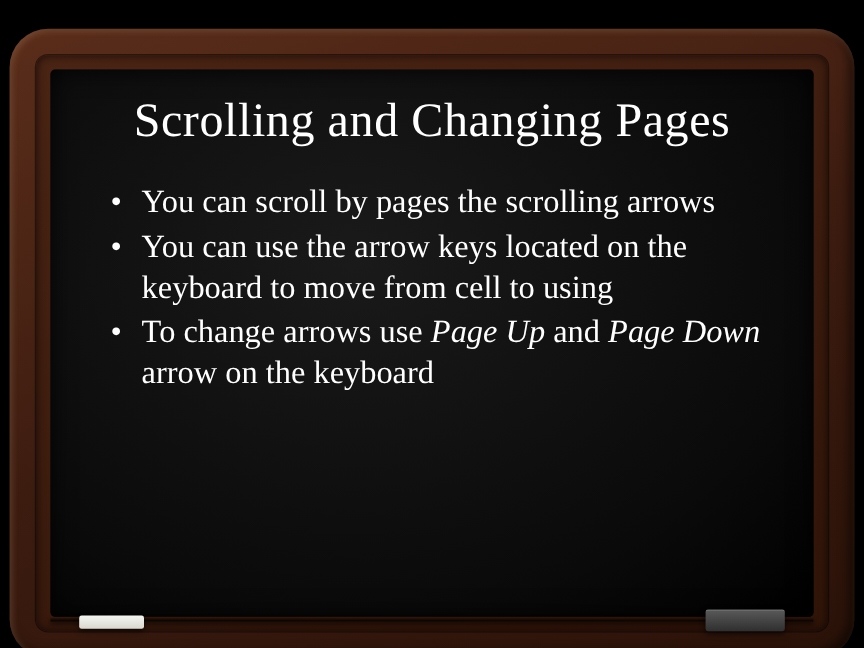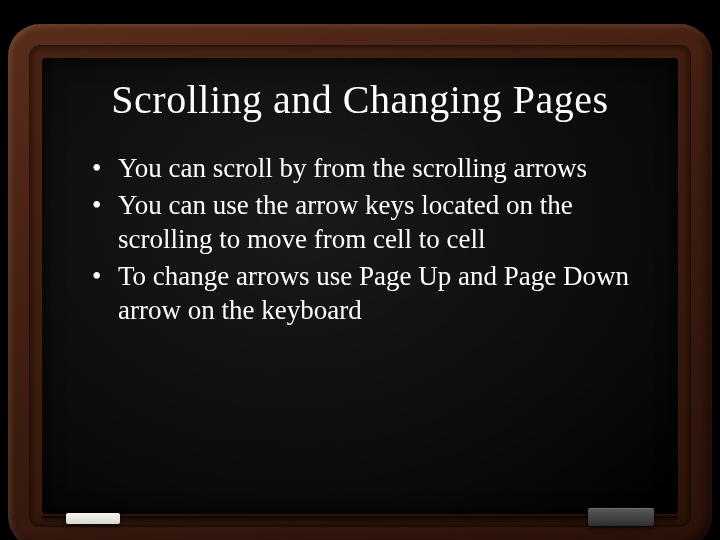--- a/index.html
+++ b/index.html
@@ -49,21 +49,21 @@
     padding-left: 28px;
     margin-bottom: 2px;
   }
   ul.bullets li::before {
     content: "•";
     position: absolute;
     left: 2px;
     top: 0;
     font-size: 27px;
   }
-  .it { }
+  .it { font-style: italic; }
   .chalk {
     position: absolute;
     width: 54px; height: 11px;
     background: linear-gradient(#f5f5f0, #d8d8d0);
     border-radius: 2px;
     box-shadow: 0 2px 4px rgba(0,0,0,0.6);
   }
   .chalk.left { left: 58px; bottom: 24px; }
   .eraser {
     position: absolute;
@@ -84,24 +84,24 @@
 </style>
 </head>
 <body>
 
 <div class="frame">
   <div class="frame-inner"></div>
   <div class="board">
     <h1 class="title">Scrolling and Changing Pages</h1>
     <ul class="bullets">
       <li>
-        <span>You can scroll by from the scrolling arrows</span>
+        <span>You can scroll by pages the scrolling arrows</span>
       </li>
       <li>
-        <span>You can use the arrow keys located on the scrolling to move from cell to cell</span>
+        <span>You can use the arrow keys located on the keyboard to move from cell to using</span>
       </li>
       <li>
         <span>To change arrows use </span><span class="it">Page Up</span><span> and </span><span class="it">Page Down</span><span> arrow on the keyboard</span>
       </li>
     </ul>
   </div>
   <div class="ledge"></div>
   <div class="chalk left"></div>
   <div class="eraser"></div>
 </div>

